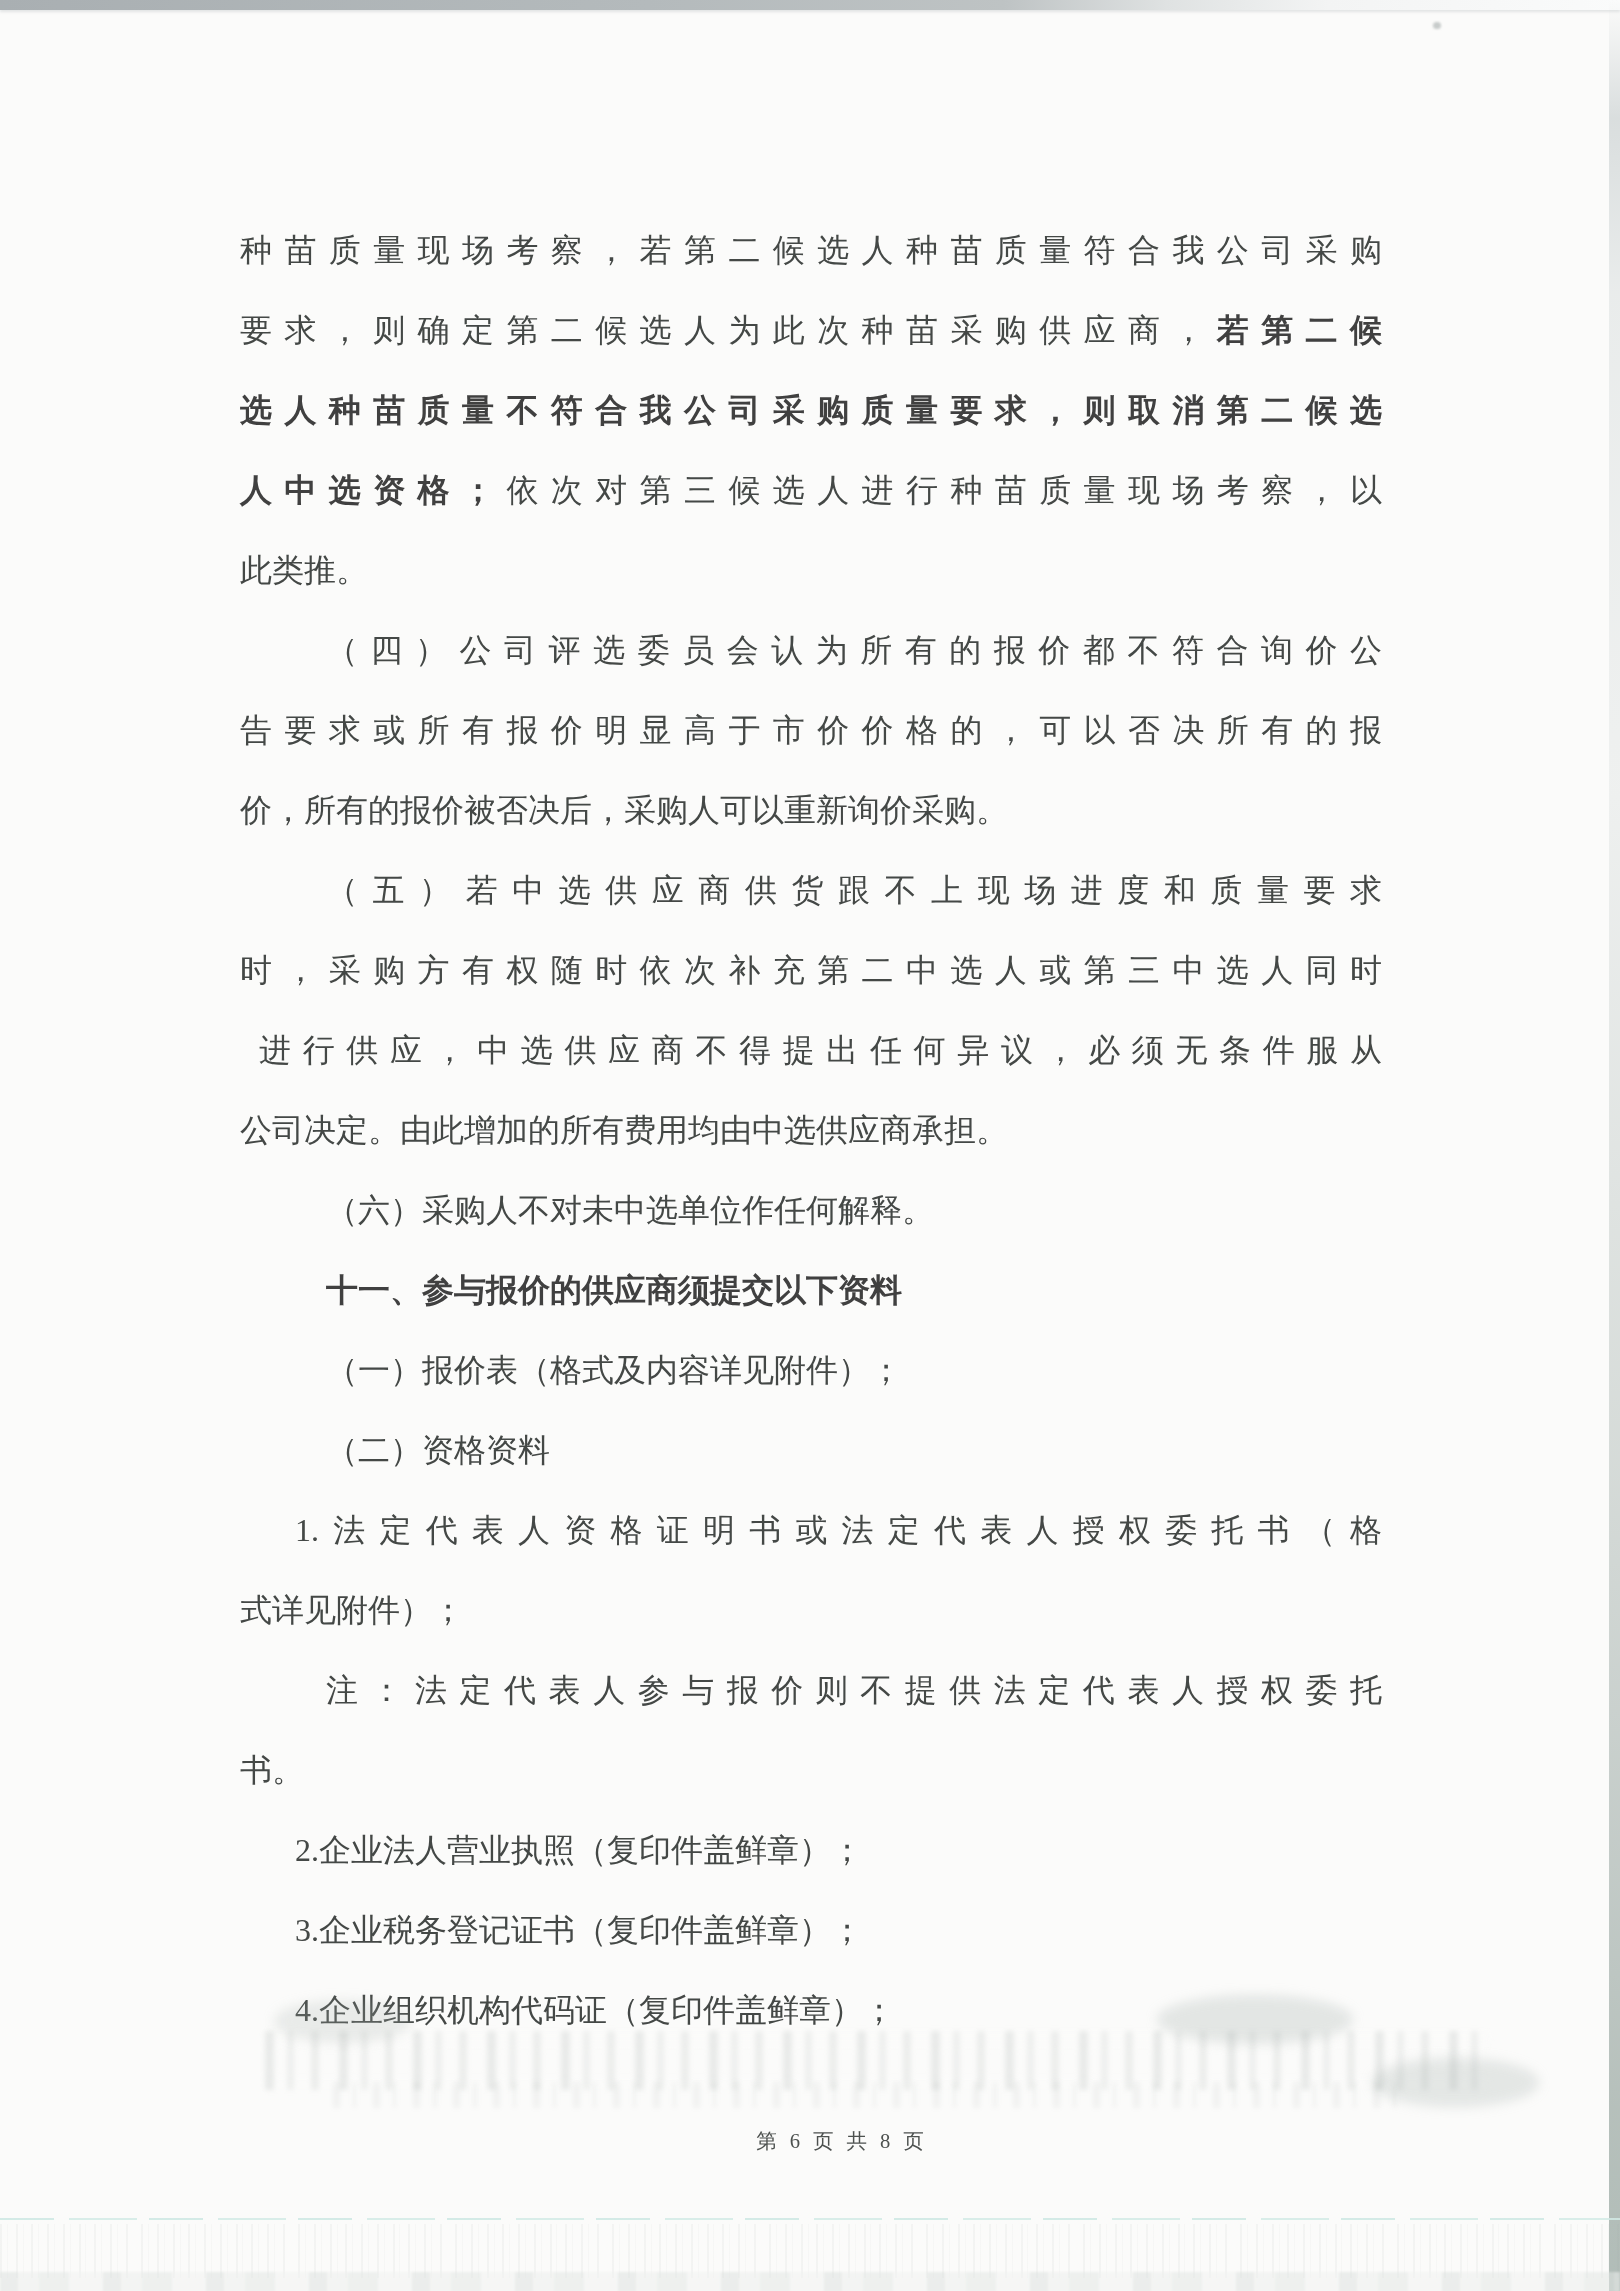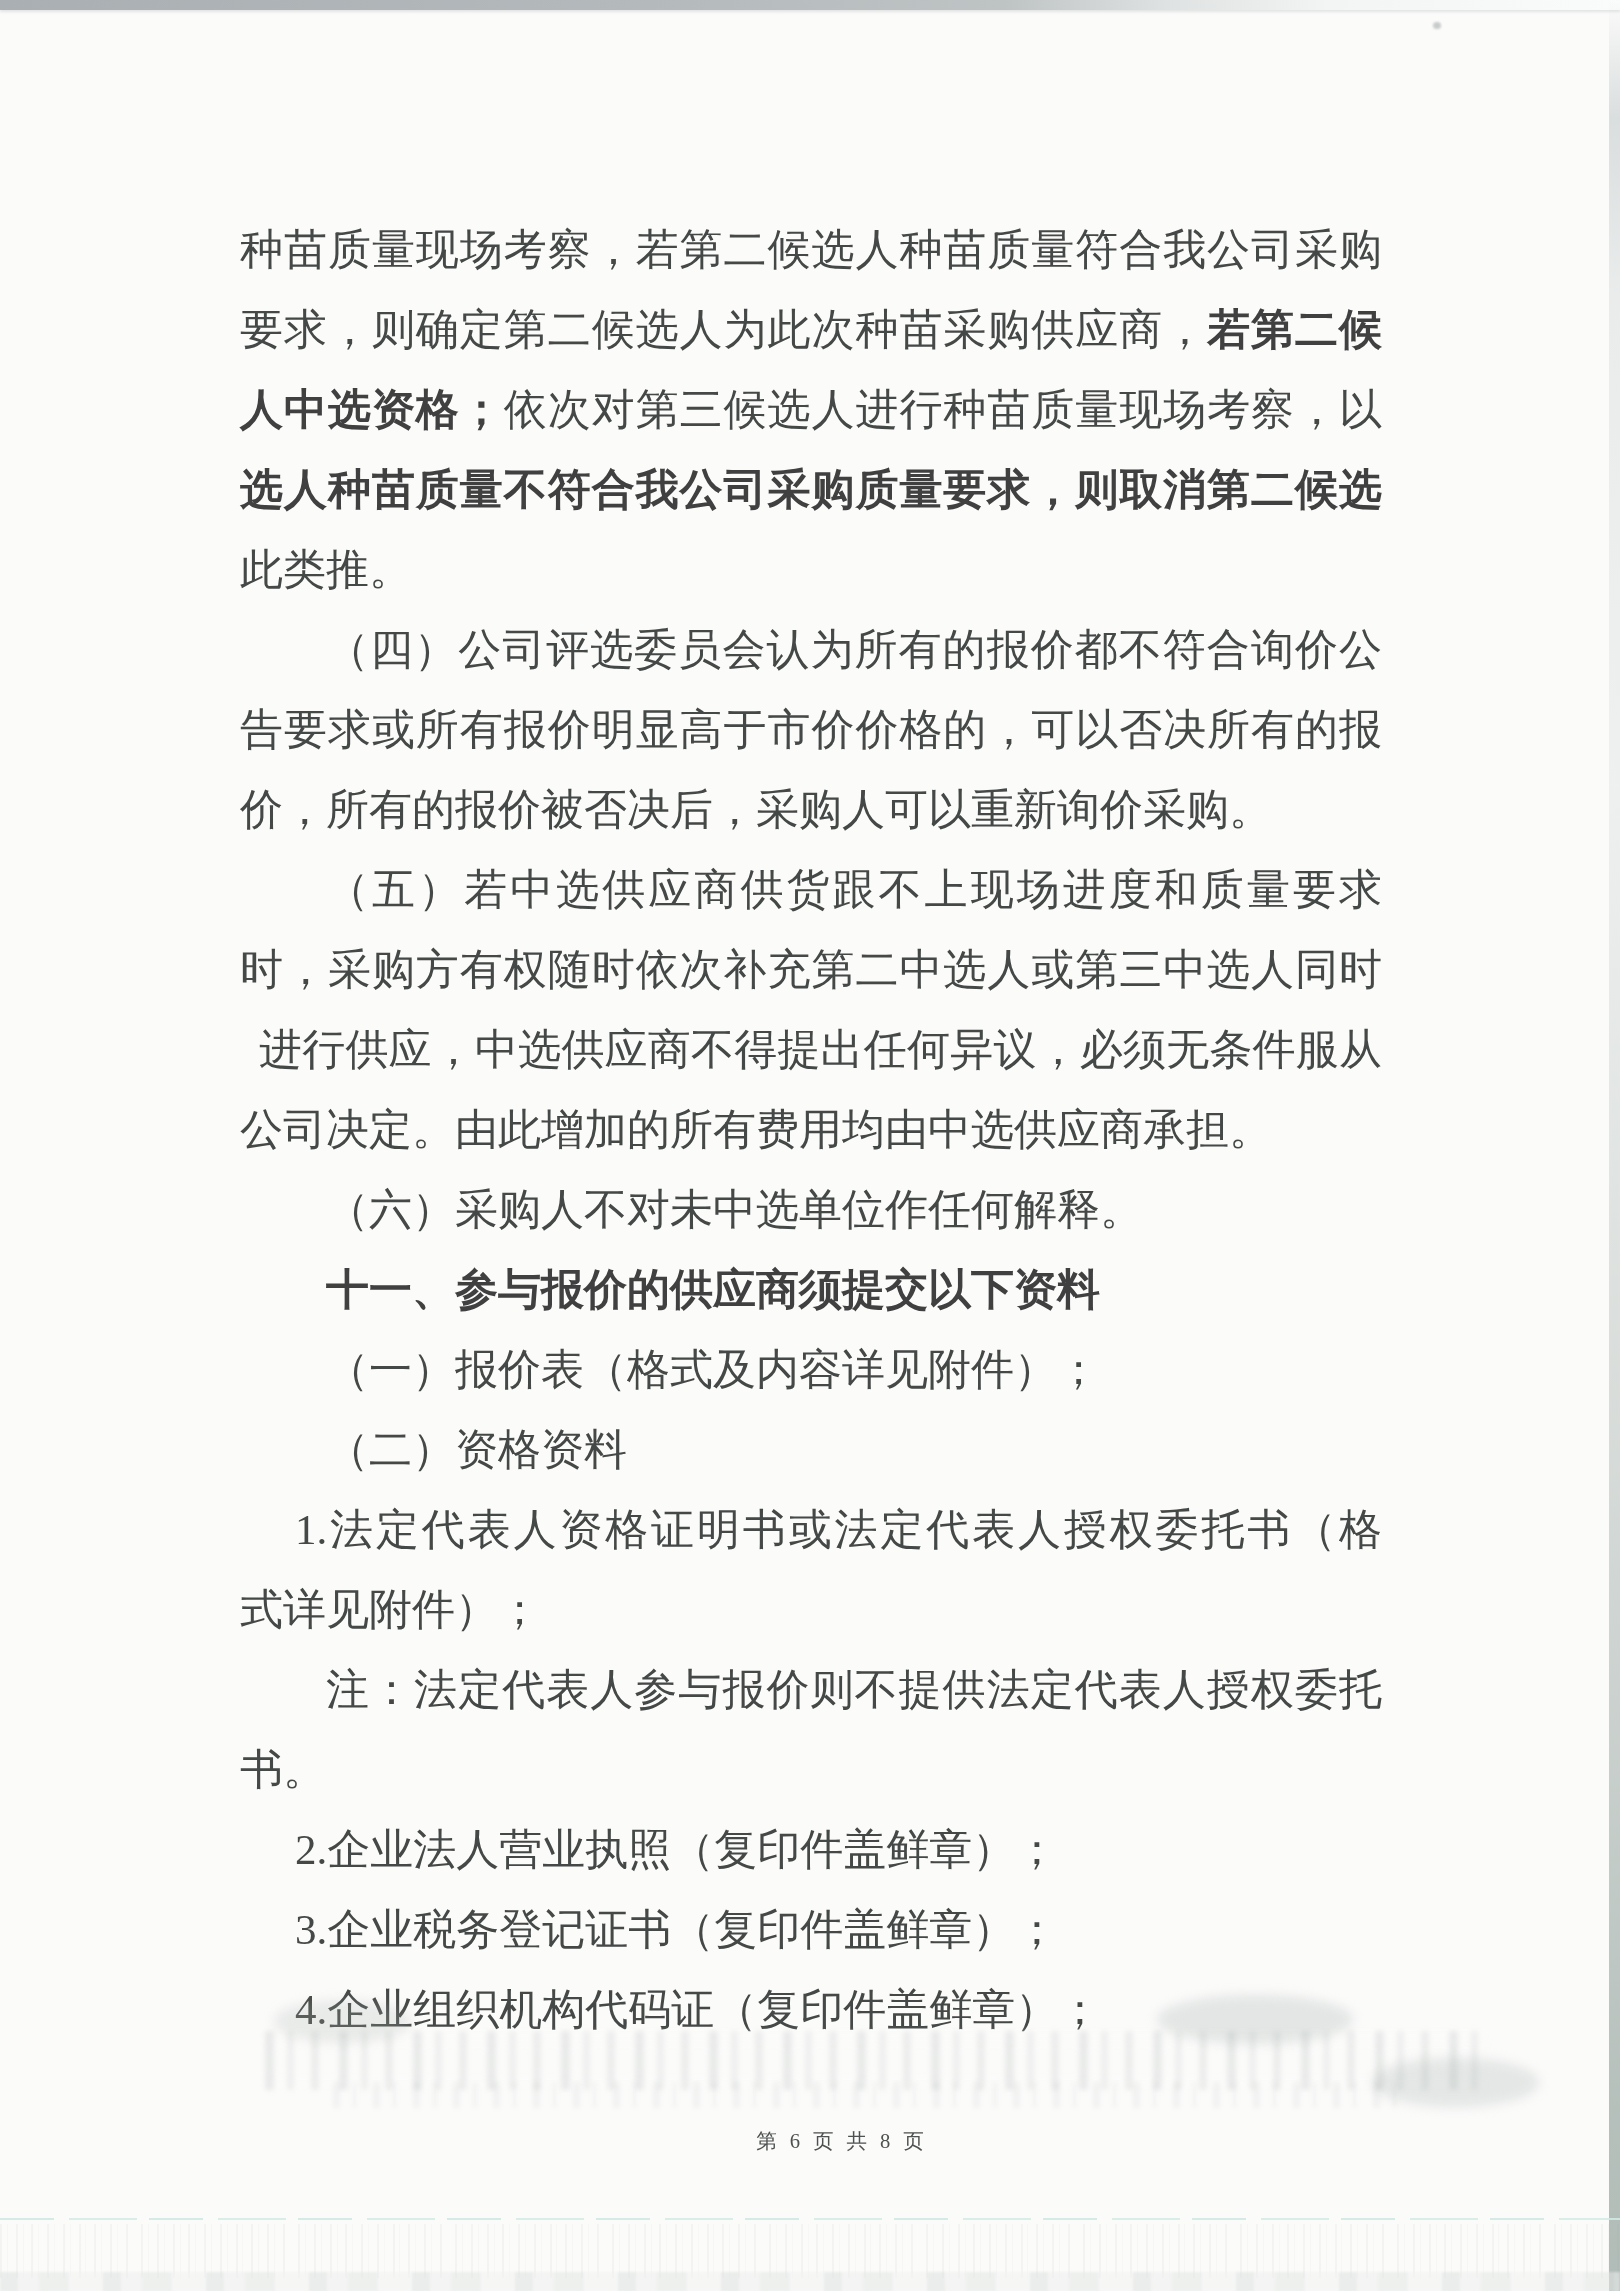--- a/index.html
+++ b/index.html
@@ -30,21 +30,21 @@
   }
   .speck{
     position:absolute;left:1433px;top:21.6px;width:7.8px;height:7.8px;border-radius:50%;
     background:rgba(150,158,158,.5);filter:blur(1px);
   }
   
   .doc-body{
     position:absolute;left:240px;top:210px;width:1142px;
   }
   .line{
-    height:80px;line-height:80px;font-size:43px;
+    height:80px;line-height:80px;font-size:32px;
     color:#444846;letter-spacing:0;white-space:nowrap;
   }
   .line.fill{white-space:normal;text-align:justify;text-align-last:justify;}
   .seg{font-weight:400;}
   .seg.bold{font-weight:700;color:#404040;}
   
   .ghost{
     position:absolute;left:265px;top:2031px;width:1225px;height:59px;
     opacity:.5;filter:blur(2.5px);
     background:
@@ -95,22 +95,22 @@
 
 <div class="page">
 
   <div class="scan-edge-top"></div>
   <div class="scan-edge-right"></div>
   <div class="speck"></div>
 
   <div class="doc-body">
       <div class="line fill" style="text-indent: 0px;"><span class="seg">种苗质量现场考察，若第二候选人种苗质量符合我公司采购</span></div>
       <div class="line fill" style="text-indent: 0px;"><span class="seg">要求，则确定第二候选人为此次种苗采购供应商，</span><span class="seg bold">若第二候</span></div>
+      <div class="line fill" style="text-indent: 0px;"><span class="seg bold">选人种苗质量不符合我公司采购质量要求，则取消第二候选</span></div>
       <div class="line fill" style="text-indent: 0px;"><span class="seg bold">人中选资格；</span><span class="seg">依次对第三候选人进行种苗质量现场考察，以</span></div>
-      <div class="line fill" style="text-indent: 0px;"><span class="seg bold">选人种苗质量不符合我公司采购质量要求，则取消第二候选</span></div>
       <div class="line" style="text-indent: 0px;"><span class="seg">此类推。</span></div>
       <div class="line fill" style="text-indent: 86px;"><span class="seg">（四）公司评选委员会认为所有的报价都不符合询价公</span></div>
       <div class="line fill" style="text-indent: 0px;"><span class="seg">告要求或所有报价明显高于市价价格的，可以否决所有的报</span></div>
       <div class="line" style="text-indent: 0px;"><span class="seg">价，所有的报价被否决后，采购人可以重新询价采购。</span></div>
       <div class="line fill" style="text-indent: 86px;"><span class="seg">（五）若中选供应商供货跟不上现场进度和质量要求</span></div>
       <div class="line fill" style="text-indent: 0px;"><span class="seg">时，采购方有权随时依次补充第二中选人或第三中选人同时</span></div>
       <div class="line fill" style="text-indent: 0px; margin-left: 19px;"><span class="seg">进行供应，中选供应商不得提出任何异议，必须无条件服从</span></div>
       <div class="line" style="text-indent: 0px;"><span class="seg">公司决定。由此增加的所有费用均由中选供应商承担。</span></div>
       <div class="line" style="text-indent: 86px;"><span class="seg">（六）采购人不对未中选单位作任何解释。</span></div>
       <div class="line" style="text-indent: 86px;"><span class="seg bold">十一、参与报价的供应商须提交以下资料</span></div>

